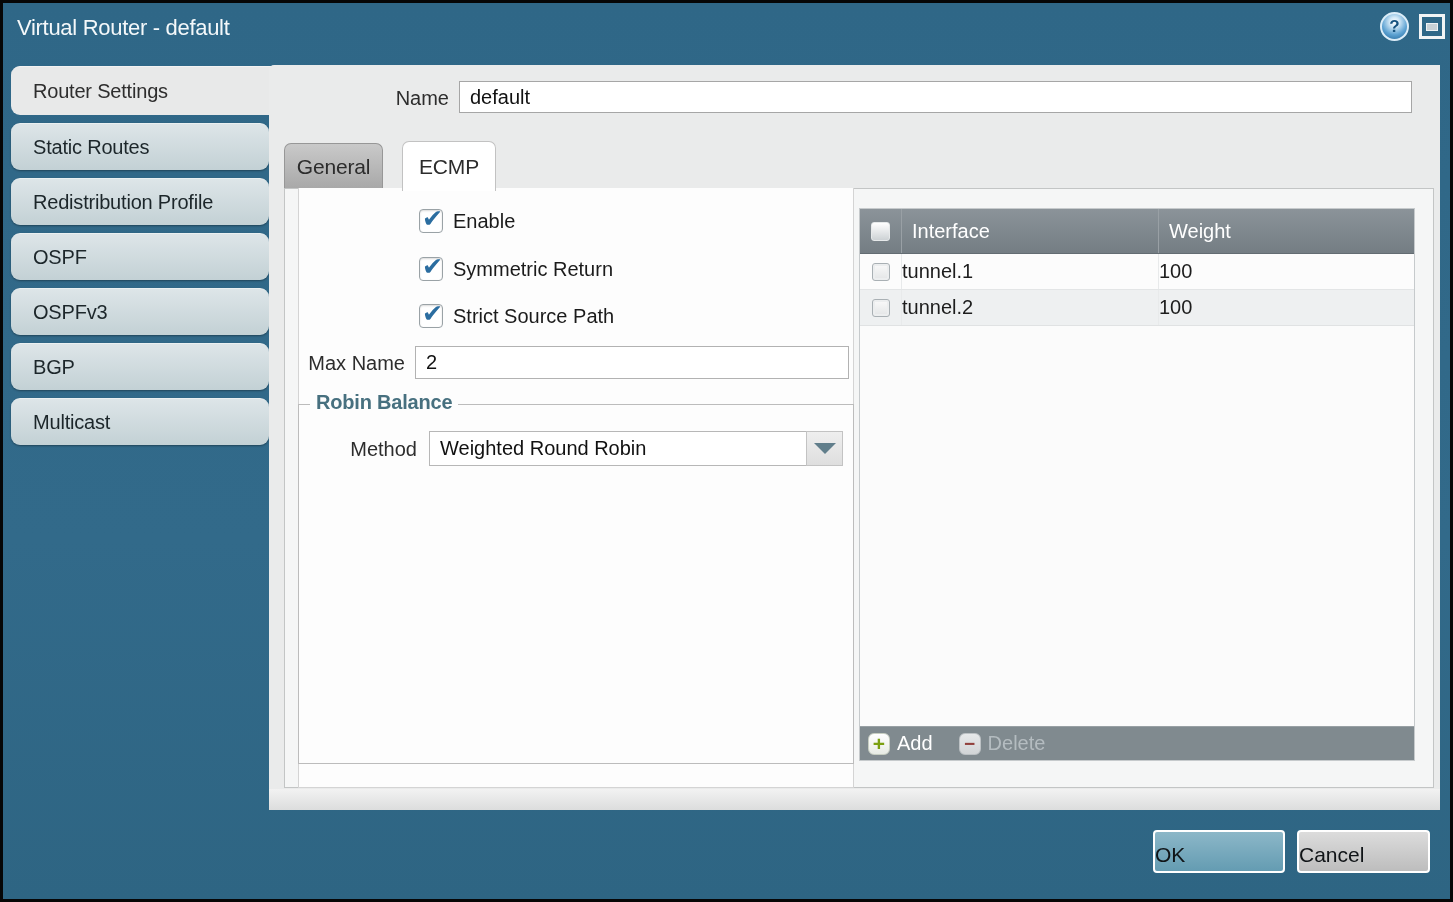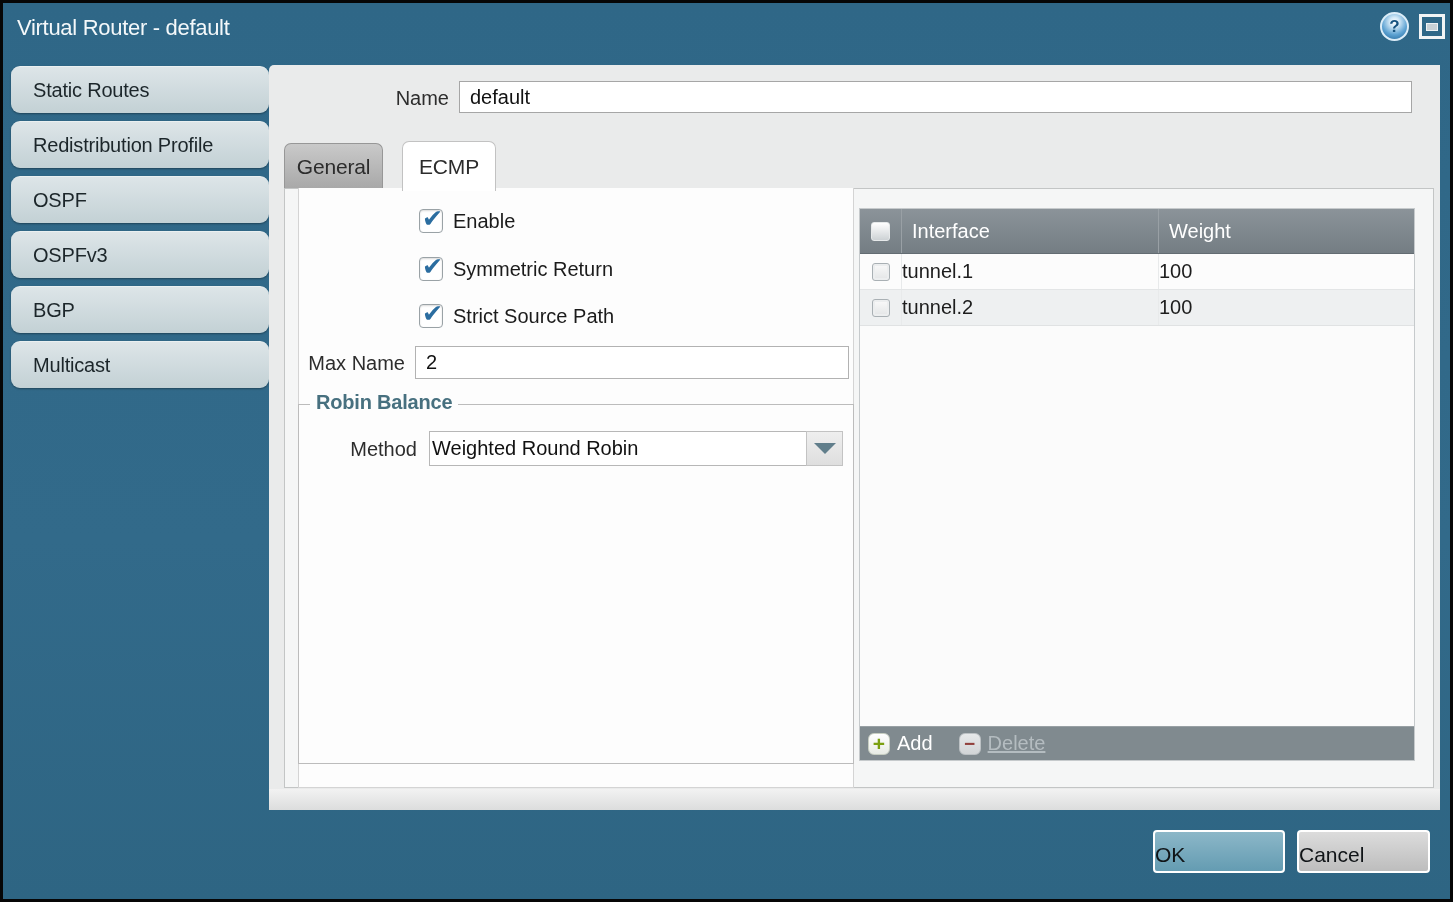--- a/index.html
+++ b/index.html
@@ -136,21 +136,21 @@
     background:#fdfdfd; font-size:20px; font-weight:bold; color:#47707f;
     letter-spacing:-0.2px;
   }
   .method-label {
     position:absolute; left:16px; top:33px; width:102px; text-align:right;
     font-size:20px; color:#2d2d2d;
   }
   .method-select {
     position:absolute; left:130px; top:26px; width:378px; height:35px;
     background:#fff; border:1px solid #b7b7b7;
-    font-size:20px; color:#111; line-height:33px; padding:0 2px;
+    font-size:20px; color:#111; line-height:33px; padding:0 10px;
     cursor:pointer;
   }
   .method-arrow-btn {
     position:absolute; left:507px; top:26px; width:37px; height:35px;
     background:linear-gradient(180deg,#efefef,#dedede);
     border:1px solid #c3c3c3;
     display:flex; align-items:center; justify-content:center;
     cursor:pointer;
   }
   .down-triangle {
@@ -207,21 +207,21 @@
   .add-btn .btn-icon {
     background:linear-gradient(180deg,#ffffff,#e7ebe4);
     border:1px solid #c7cec2; color:#7ba011;
   }
   .add-btn .btn-text { color:#ffffff; font-size:20px; margin-left:7px; }
   .delete-btn { margin-left:26px; cursor:default; }
   .delete-btn .btn-icon {
     background:linear-gradient(180deg,#e7e9ea,#d2d5d7);
     border:1px solid #bcc1c4; color:#92403c; font-size:19px;
   }
-  .delete-btn .btn-text { color:#b4bcc0; font-size:20px; margin-left:7px;text-decoration:underline; }
+  .delete-btn .btn-text { color:#b4bcc0; font-size:20px; margin-left:7px; }
 
   
   .action-btn {
     position:absolute; top:827px; height:43px;
     border:2px solid #ffffff; border-radius:4px;
     font-size:21px; color:#101417; text-align:left; line-height:45px;
     cursor:pointer;
   }
   .ok-btn {
     left:1150px; width:132px;
@@ -239,20 +239,21 @@
 
   <div class="titlebar-title">Virtual Router - default</div>
   <div class="help-icon">
       <span>?</span>
     </div>
   <div class="window-icon">
     <div class="inner-rect"></div>
   </div>
 
   <div class="sidebar">
+    <div class="side-item active">Router Settings</div>
     <div class="side-item">Static Routes</div>
     <div class="side-item">Redistribution Profile</div>
     <div class="side-item">OSPF</div>
     <div class="side-item">OSPFv3</div>
     <div class="side-item">BGP</div>
     <div class="side-item">Multicast</div>
   </div>
 
   <div class="content">
     <div class="name-label">Name</div>

